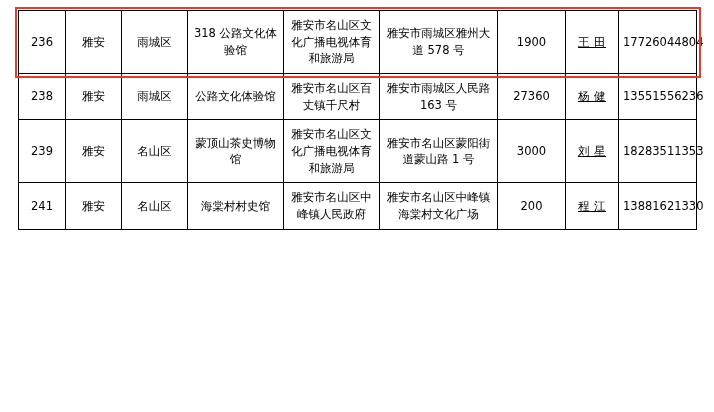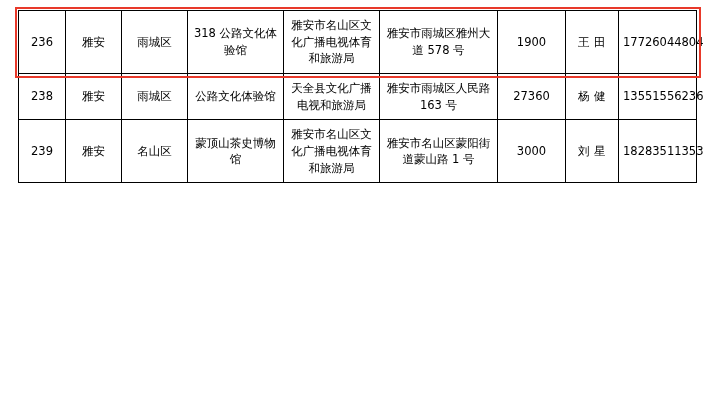--- a/index.html
+++ b/index.html
@@ -51,20 +51,21 @@
   td.cell-no, td.cell-city, td.cell-dist, td.cell-area, td.cell-person, td.cell-phone {
     white-space: nowrap;
   }
   td.cell-name, td.cell-unit, td.cell-addr {
     text-align: left;
     padding-left: 7px;
     padding-right: 5px;
   }
   td.cell-person {
     letter-spacing: 0.5px;
+    text-decoration: underline;
   }
   tr.row-highlight td {
     position: relative;
   }
   
   .highlight-box {
     position: absolute;
     border: 2px solid #e8392a;
     pointer-events: none;
     box-sizing: border-box;
@@ -96,33 +97,44 @@
         <td class="cell-addr">雅安市雨城区雅州大道 578 号</td>
         <td class="cell-area">1900</td>
         <td class="cell-person">王 田</td>
         <td class="cell-phone">17726044804</td>
       </tr>
       <tr>
         <td class="cell-no">238</td>
         <td class="cell-city">雅安</td>
         <td class="cell-dist">雨城区</td>
         <td class="cell-name">公路文化体验馆</td>
-        <td class="cell-unit">天全县文化广播电视和旅游局</td>
+        <td class="cell-unit">雅安市名山区百丈镇千尺村</td>
         <td class="cell-addr">雅安市雨城区人民路 163 号</td>
         <td class="cell-area">27360</td>
         <td class="cell-person">杨 健</td>
         <td class="cell-phone">13551556236</td>
       </tr>
       <tr>
         <td class="cell-no">239</td>
         <td class="cell-city">雅安</td>
         <td class="cell-dist">名山区</td>
         <td class="cell-name">蒙顶山茶史博物馆</td>
         <td class="cell-unit">雅安市名山区文化广播电视体育和旅游局</td>
         <td class="cell-addr">雅安市名山区蒙阳街道蒙山路 1 号</td>
         <td class="cell-area">3000</td>
         <td class="cell-person">刘 星</td>
         <td class="cell-phone">18283511353</td>
       </tr>
+      <tr>
+        <td class="cell-no">241</td>
+        <td class="cell-city">雅安</td>
+        <td class="cell-dist">名山区</td>
+        <td class="cell-name">海棠村村史馆</td>
+        <td class="cell-unit">雅安市名山区中峰镇人民政府</td>
+        <td class="cell-addr">雅安市名山区中峰镇海棠村文化广场</td>
+        <td class="cell-area">200</td>
+        <td class="cell-person">程 江</td>
+        <td class="cell-phone">13881621330</td>
+      </tr>
     </tbody>
   </table>
   <div class="highlight-box" id="highlight" style="left: 14.5px; top: 6.5px; width: 686px; height: 71.0156px; border-color: rgb(232, 57, 42);"></div>
 </div>
 
 </body></html>

